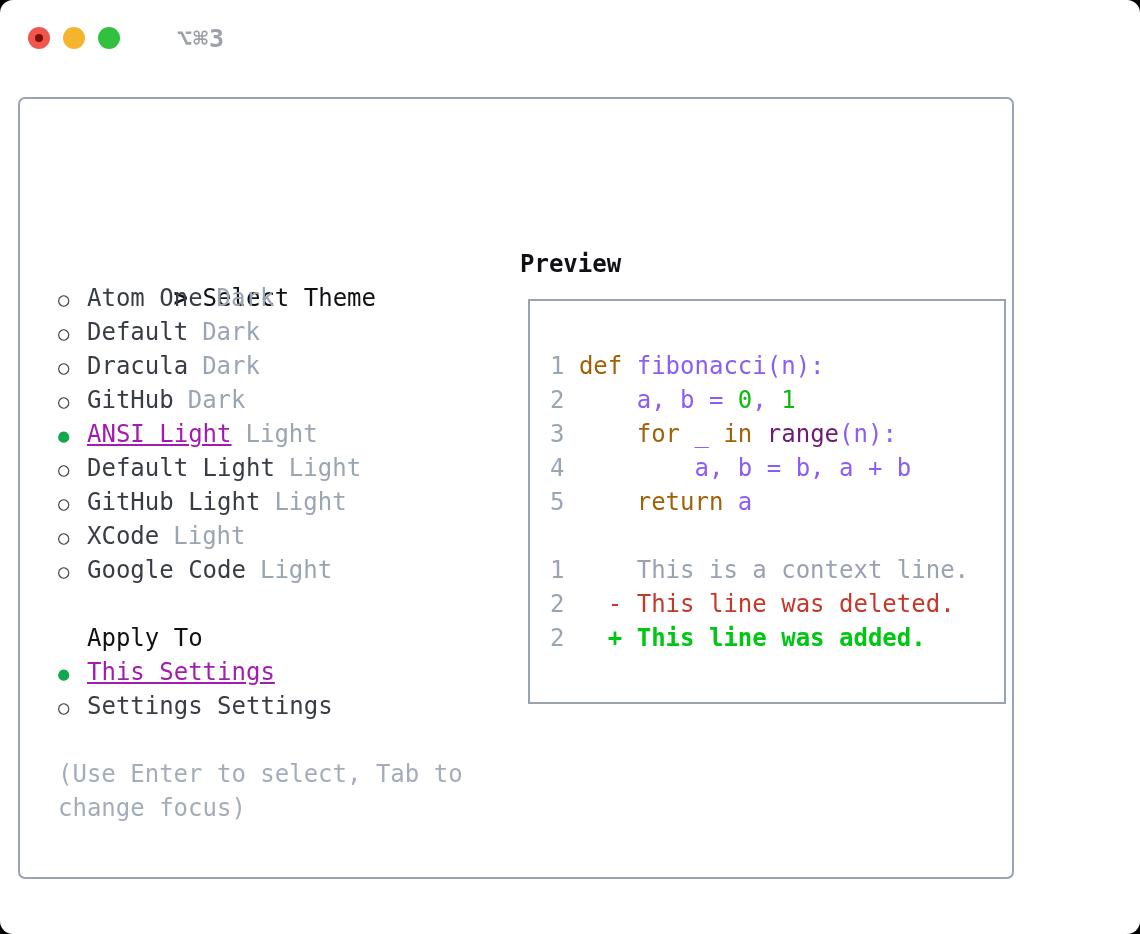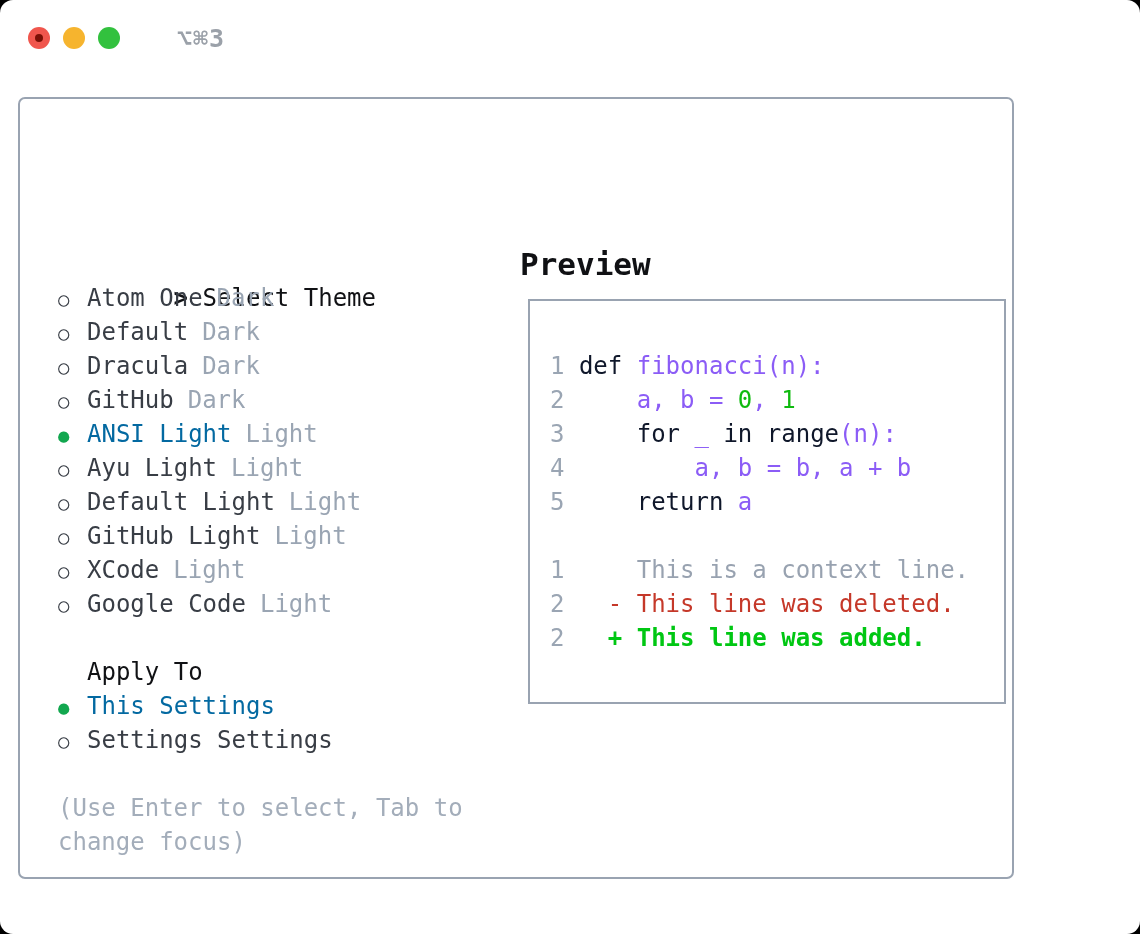--- a/index.html
+++ b/index.html
@@ -20,37 +20,37 @@
   }
   
   #left-col { position:absolute; left:38px; top:148px; font-size:24px; color:#383d45; }
   .row { height:34px; line-height:34px; white-space:pre; }
   .cursor, .bullet { display:inline-block; width:29px; }
   .cursor { font-weight:700; color:#101114; }
   .bullet { font-size:19px; color:#383d45; }
   .row.selected .bullet, .row.selected .label { color:#12a74f; }
   .hdr { font-weight:400; color:#101114; }
   .label { color:#383d45; }
-  .row.selected .label { color:#0369a1; }
+  .row.selected .label { color:#a21caf;text-decoration:underline; }
   .tag { color:#9aa5b3; margin-left:14px; }
   .spacer { height:34px; }
   #apply-header { padding-left:29px; color:#101114; }
   .help { color:#a3adba; height:34px; line-height:34px; }
   
-  #preview-header { position:absolute; left:500px; top:148px; height:34px; line-height:34px; font-size:31px; font-weight:700; color:#101114; }
+  #preview-header { position:absolute; left:500px; top:148px; height:34px; line-height:34px; font-size:24px; font-weight:700; color:#101114; }
   #preview-box {
     position:absolute; left:508px; top:200px; width:478px; height:405px;
     border:2px solid #99a3b1; background:#fff;
   }
   #preview-code { padding:48px 0 0 20px; font-size:24px; }
   .cl { height:34px; line-height:34px; white-space:pre; }
   .ln  { color:#9aa5b3; }
   .pl  { color:#8b5cf6; }
-  .kw  { color:#0f172a; }
-  .fn  { color:#0f172a; }
+  .kw  { color:#a16207; }
+  .fn  { color:#701a75; }
   .num { color:#0fba0f; }
   .ctx { color:#98a2b0; }
   .del { color:#c53829; }
   .add { color:#00c713;font-weight:bold; }
 </style>
 </head>
 <body>
 
 <div id="window">
 
@@ -68,21 +68,20 @@
     <div id="left-col">
       <div class="row">
         <span class="cursor">&gt;</span><span class="hdr">Select Theme</span>
       </div>
       <div id="theme-list">
           <div class="row"><span class="bullet">○</span><span class="label">Atom One</span><span class="tag">Dark</span></div>
           <div class="row"><span class="bullet">○</span><span class="label">Default</span><span class="tag">Dark</span></div>
           <div class="row"><span class="bullet">○</span><span class="label">Dracula</span><span class="tag">Dark</span></div>
           <div class="row"><span class="bullet">○</span><span class="label">GitHub</span><span class="tag">Dark</span></div>
           <div class="row selected"><span class="bullet">●</span><span class="label">ANSI Light</span><span class="tag">Light</span></div>
-          <div class="row"><span class="bullet">○</span><span class="label">Ayu Light</span><span class="tag">Light</span></div>
           <div class="row"><span class="bullet">○</span><span class="label">Default Light</span><span class="tag">Light</span></div>
           <div class="row"><span class="bullet">○</span><span class="label">GitHub Light</span><span class="tag">Light</span></div>
           <div class="row"><span class="bullet">○</span><span class="label">XCode</span><span class="tag">Light</span></div>
           <div class="row"><span class="bullet">○</span><span class="label">Google Code</span><span class="tag">Light</span></div>
         </div>
       <div class="spacer"></div>
       <div class="row" id="apply-header">Apply To</div>
       <div id="apply-list">
           <div class="row selected"><span class="bullet">●</span><span class="label">This Settings</span></div>
           <div class="row"><span class="bullet">○</span><span class="label">Settings Settings</span></div>

